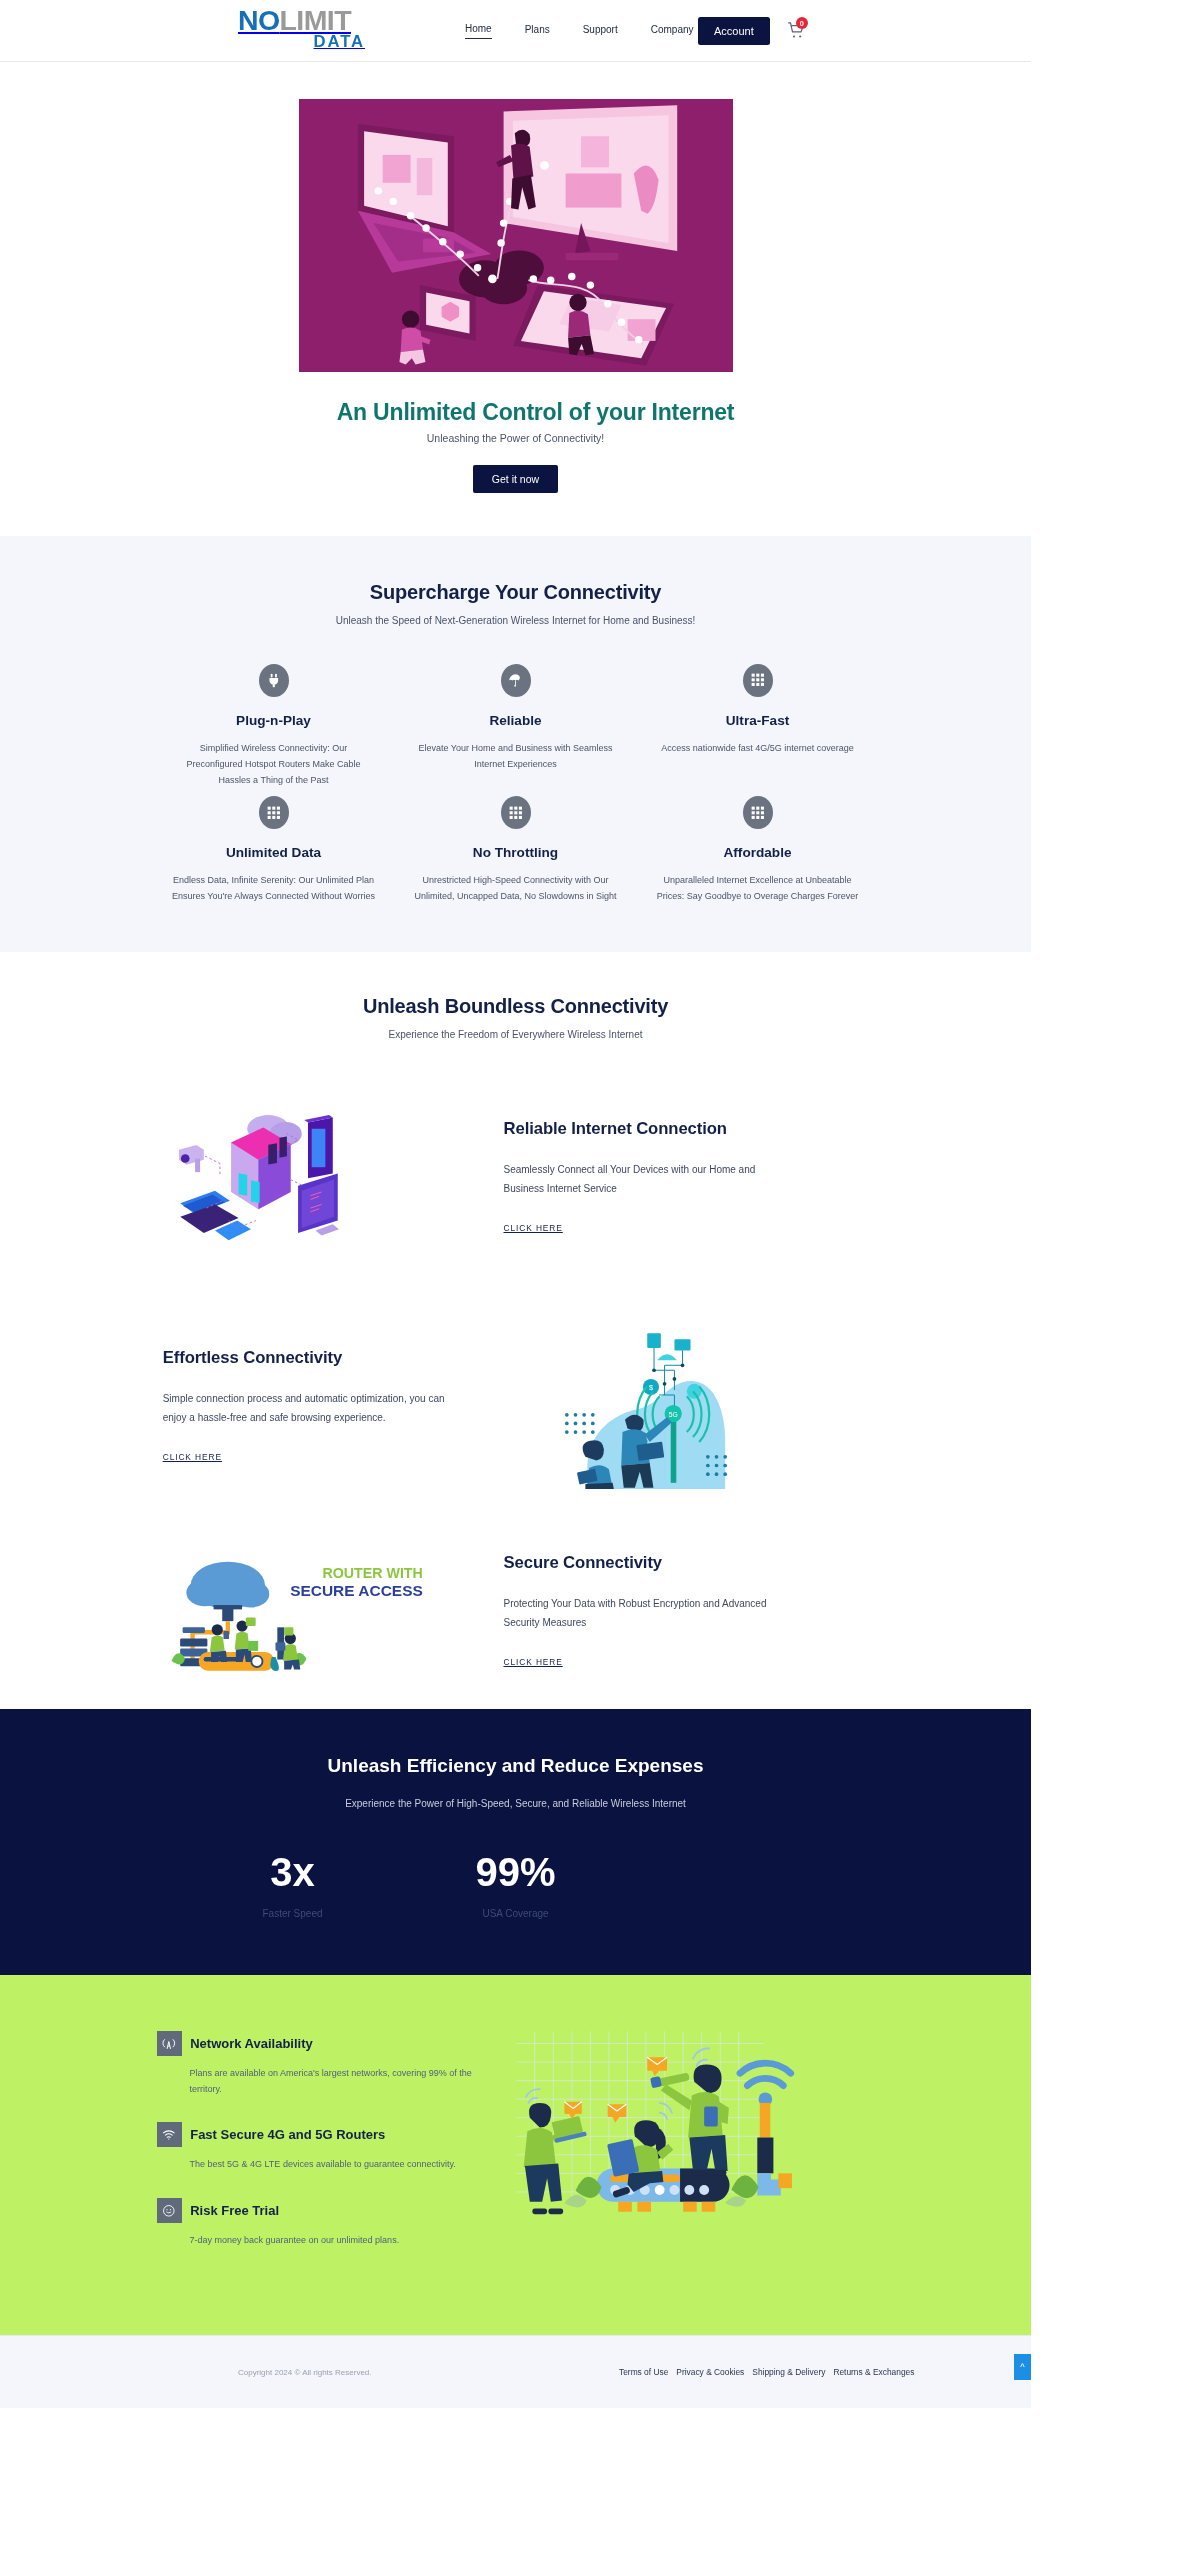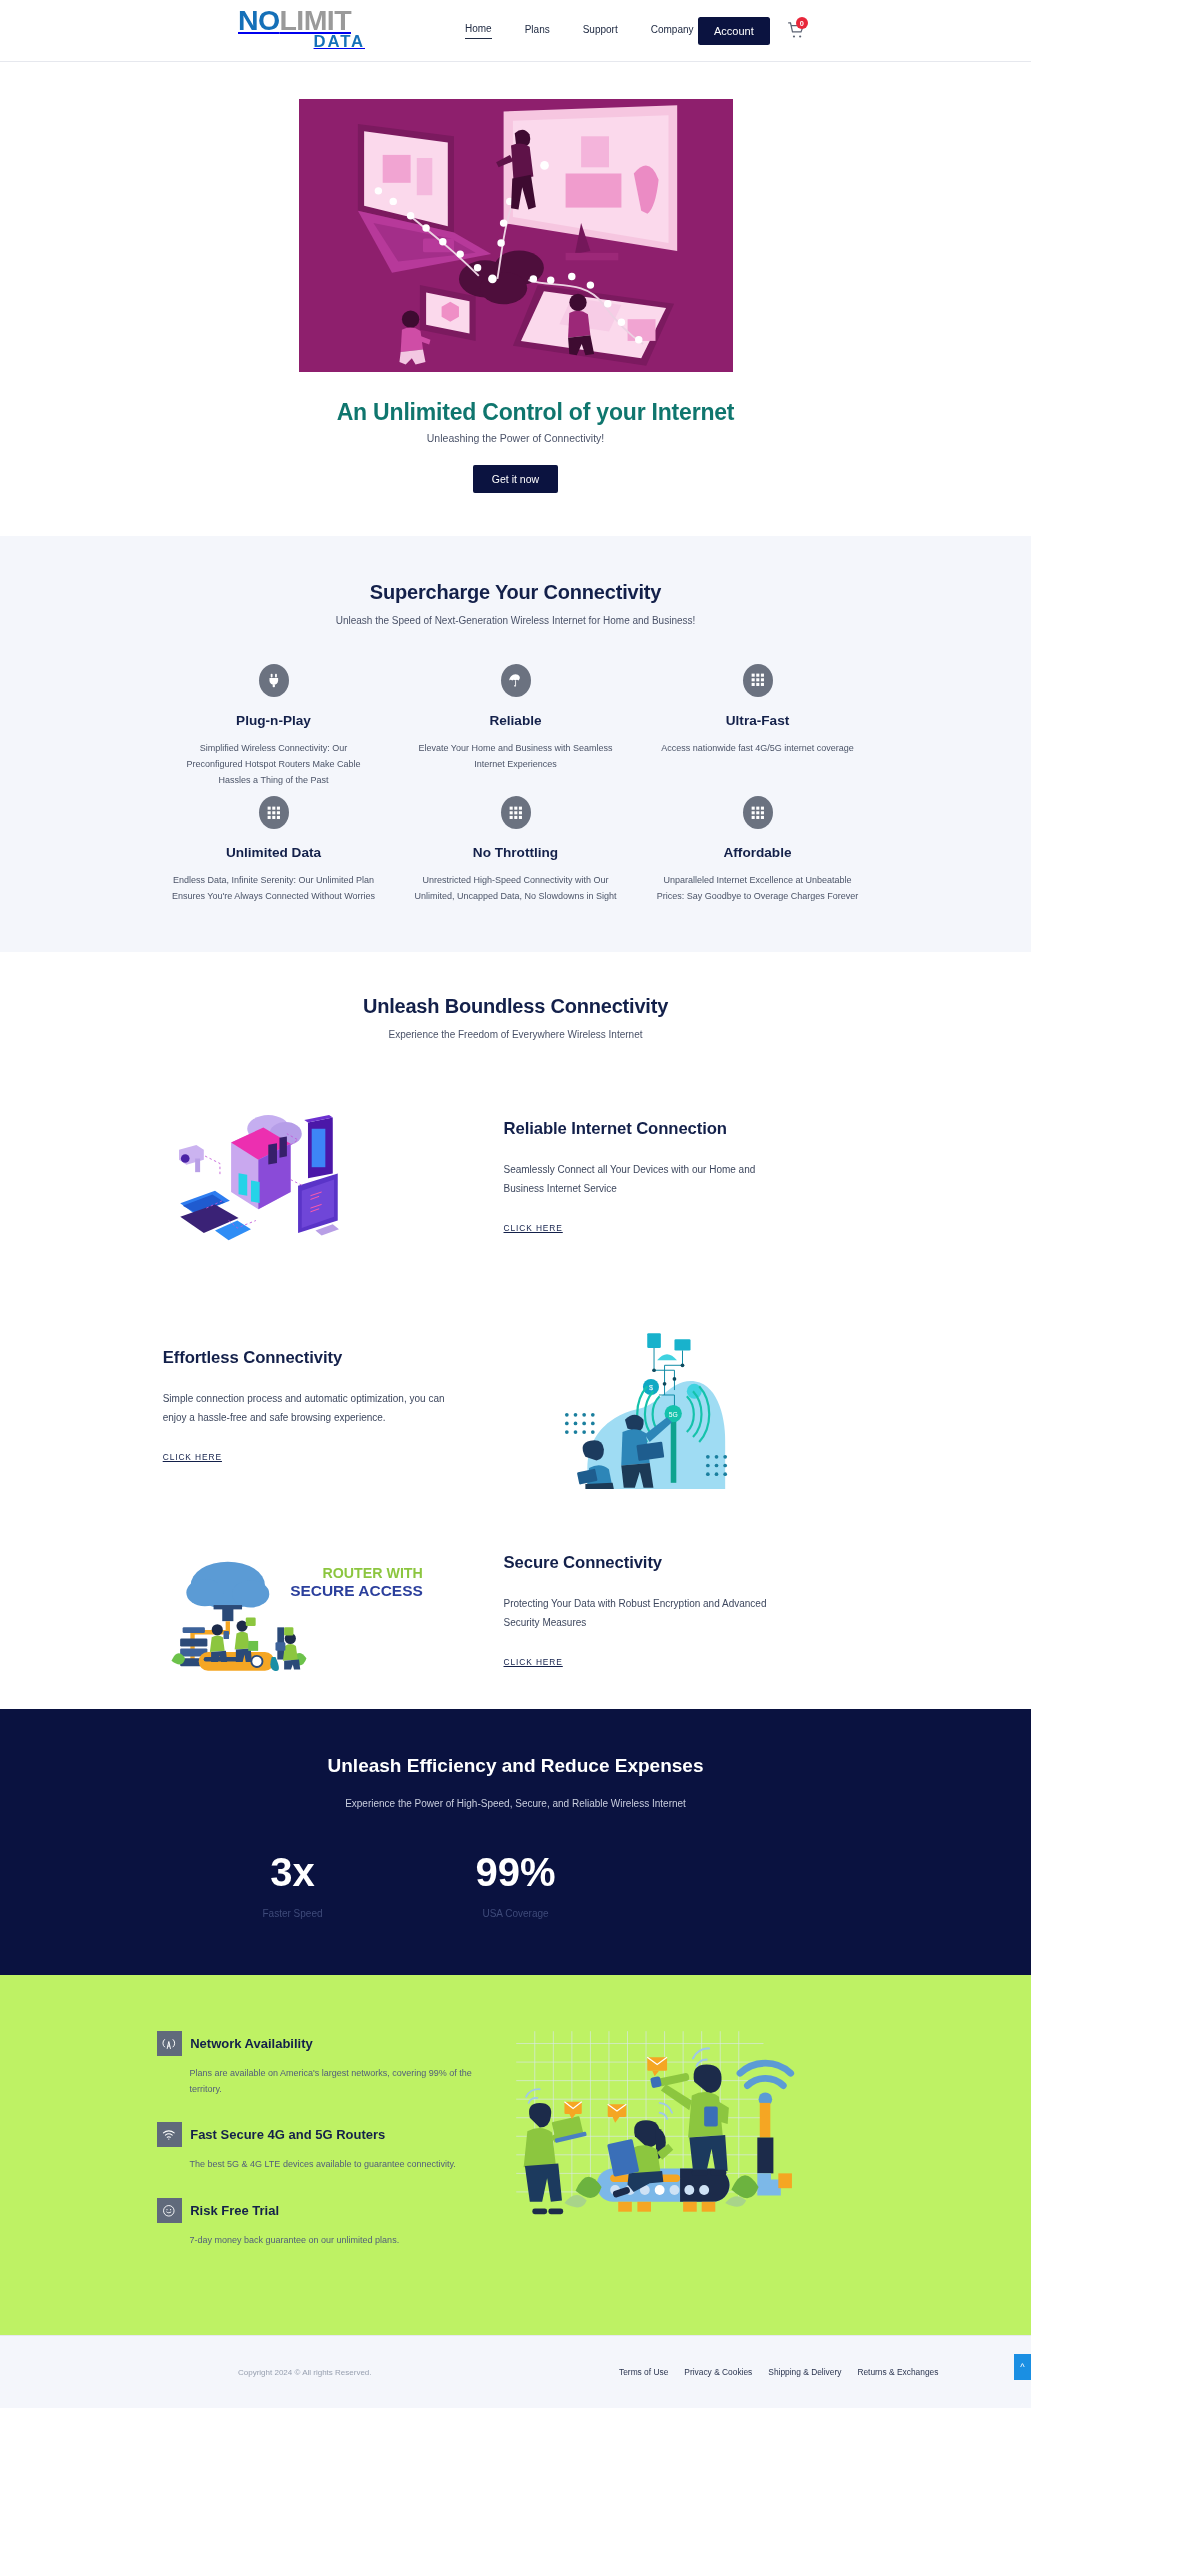--- a/index.html
+++ b/index.html
@@ -216,21 +216,21 @@
   
   .footer {
     background: #f4f6fb;
     border-top: 0.6px solid #e6e8ee;
     height: 73px;
     position: relative;
     display: flex;
     align-items: center;
   }
   .copyright { position: absolute; left: 238px; font-size: 8px; color: #98a0b0; }
-  .foot-links { position: absolute; left: 619px; display: flex; gap: 16px; }
+  .foot-links { position: absolute; left: 619px; display: flex; gap: 8px; }
   .foot-links a { font-size: 8.4px; color: #2b3550; text-decoration: none; white-space: nowrap; }
   .to-top {
     position: absolute;
     right: 0;
     top: 17.3px;
     width: 17.3px; height: 26px;
     background: #1a8fe3;
     color: #fff;
     display: flex; align-items: center; justify-content: center;
     font-size: 9.3px;

